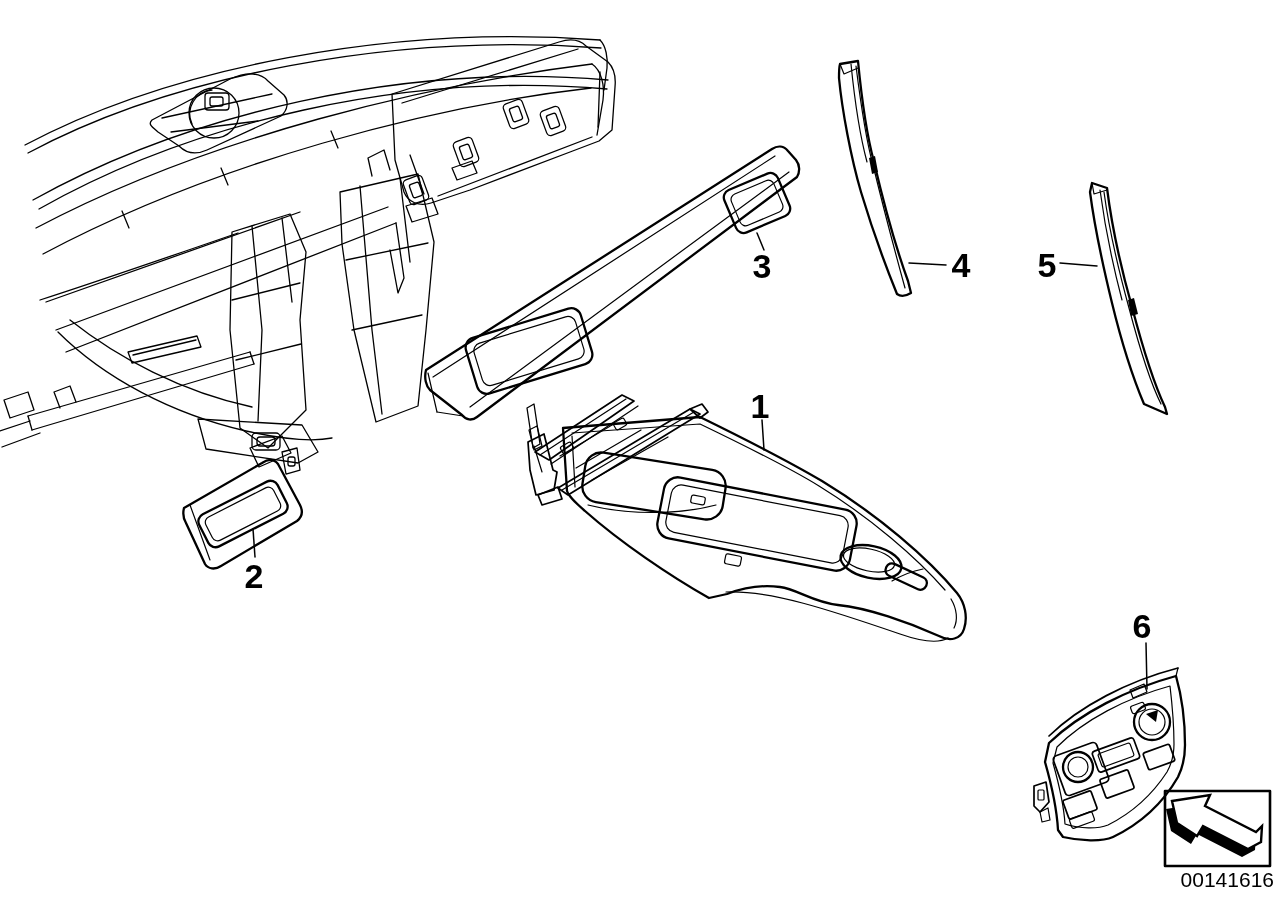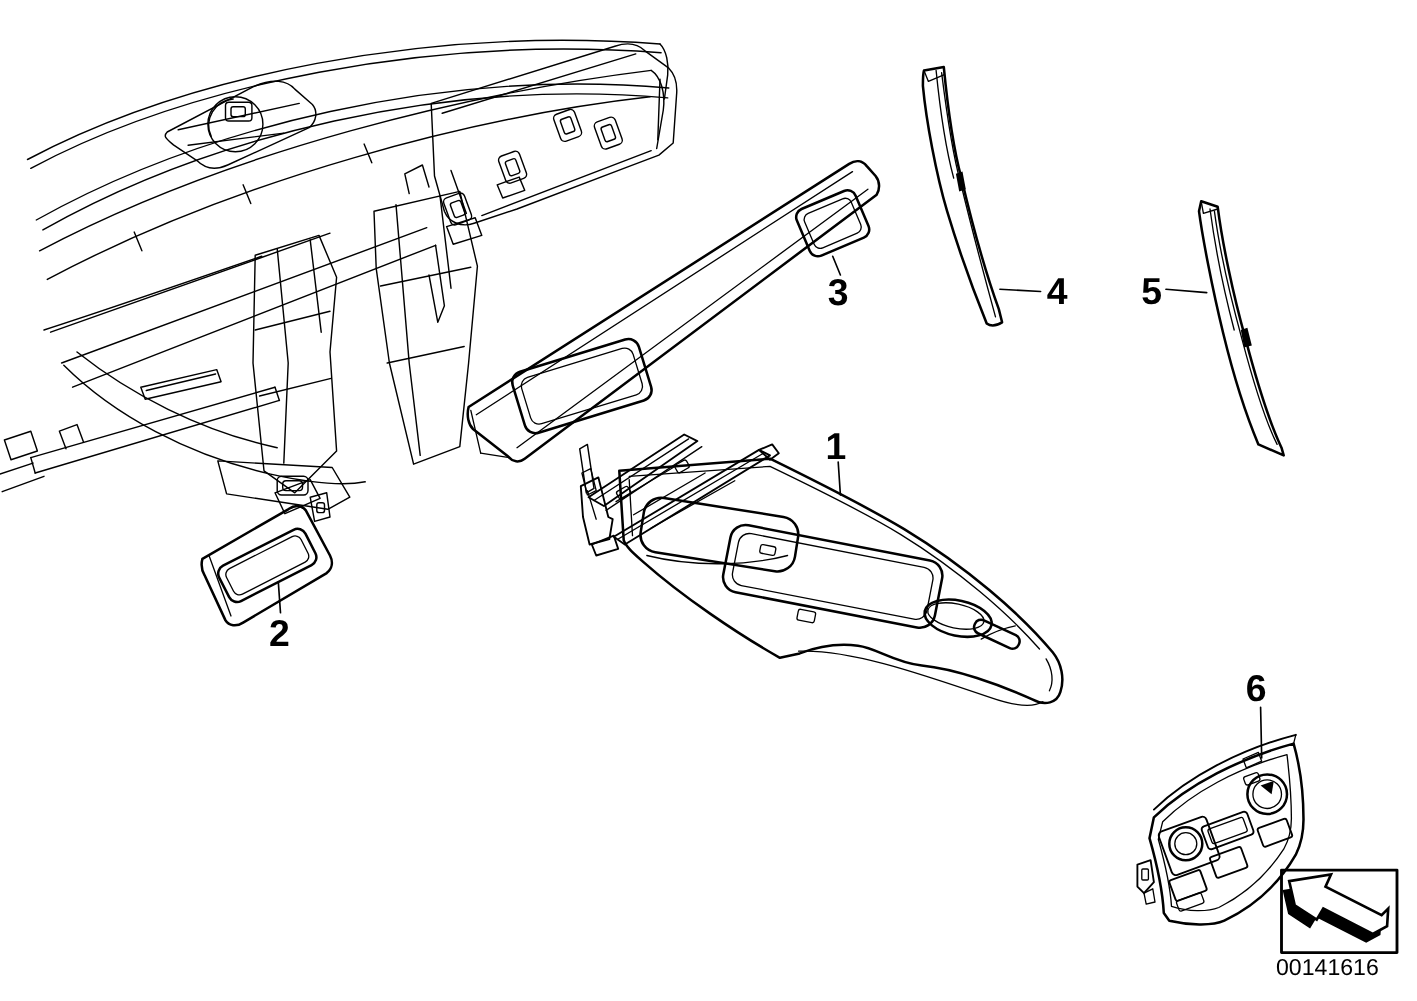--- a/index.html
+++ b/index.html
@@ -10,21 +10,21 @@
   .thin path,.thin rect,.thin circle,.thin ellipse,.thin line,.thin polygon{stroke-width:1.3;}
   .part path,.part rect,.part circle,.part ellipse,.part line{stroke-width:2.3;}
   .part .in{stroke-width:1.2;}
   .part .mid{stroke-width:1.7;}
   .blk{fill:#000;stroke:none;}
   .leaders line{stroke-width:1.5;}
   .stampbox{stroke-width:2.6;}
   .arrow-face{fill:#ffffff;stroke:#000;stroke-width:2.4;stroke-linejoin:miter;}
   .callout{position:absolute;transform:translate(-50%,-50%);font-weight:700;font-size:34px;
            line-height:1;color:#000;cursor:pointer;user-select:none;}
-  .stamp-num{position:absolute;left:1160px;top:868px;width:114px;text-align:left;
+  .stamp-num{position:absolute;left:1160px;top:868px;width:114px;text-align:right;
              font-size:21px;letter-spacing:0px;color:#000;}
 </style>
 </head>
 <body>
 
 <div class="stage">
 <svg width="1288" height="910" viewBox="0 0 1288 910">
 
   <g class="thin">
 

